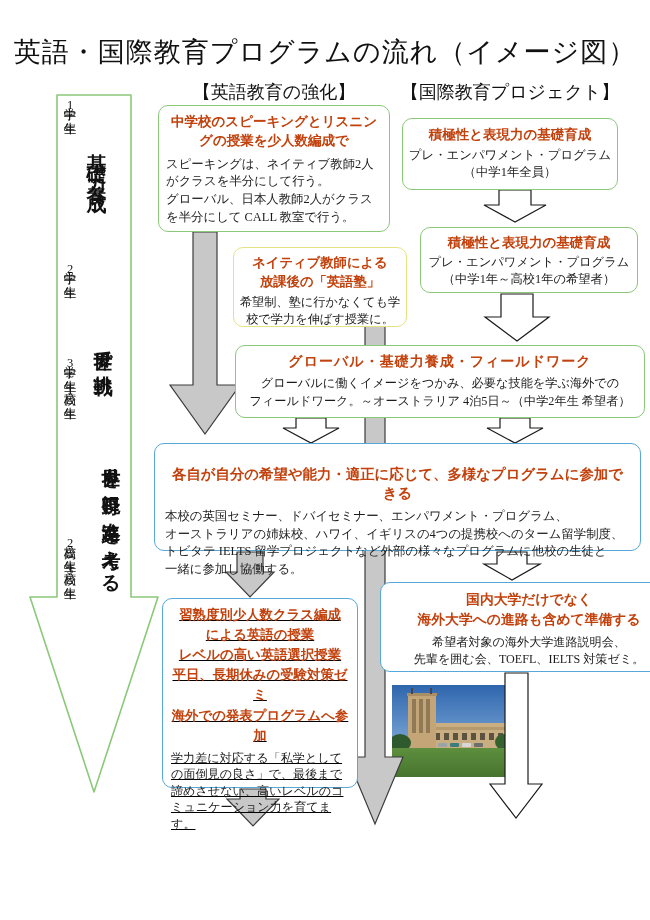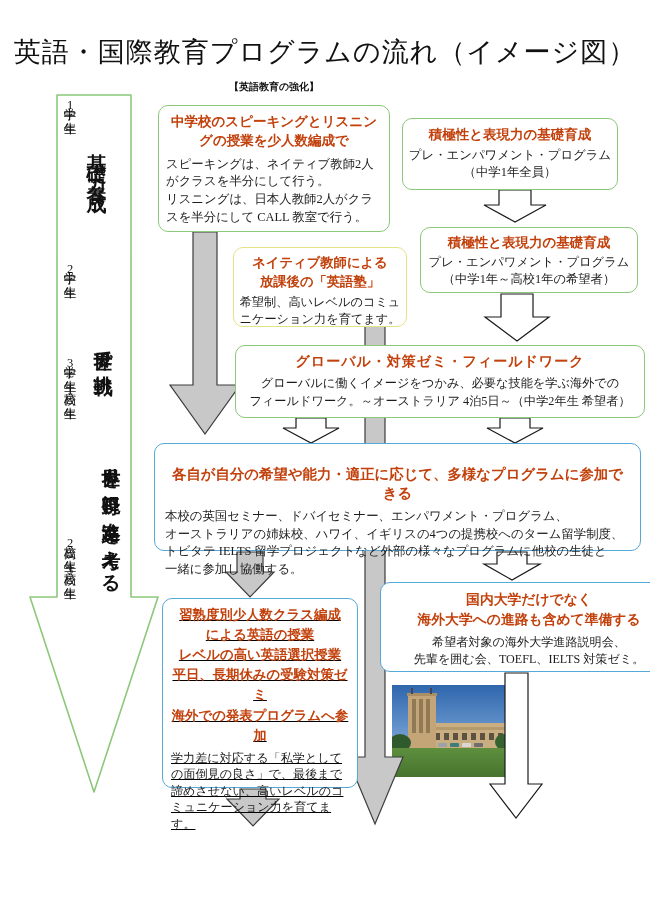--- a/index.html
+++ b/index.html
@@ -1,21 +1,21 @@
 <!DOCTYPE html>
 <html><head>
 <meta charset="utf-8">
 <style>
   html,body{margin:0;padding:0;background:#fff;}
   .canvas{position:relative;width:650px;height:920px;background:#fff;overflow:hidden;
           font-family:"Liberation Serif","DejaVu Serif",serif;border-radius:20px;}
   .abs{position:absolute;}
   .page-title{top:34px;left:0;width:650px;text-align:center;font-size:27px;color:#111;
               letter-spacing:1px;font-family:"Liberation Serif","DejaVu Serif",serif;}
-  .col-header{top:80px;text-align:center;font-size:10px;font-weight:bold;color:#111;
+  .col-header{top:80px;text-align:center;font-size:18px;font-weight:normal;color:#111;
               font-family:"Liberation Sans","DejaVu Sans",sans-serif;}
   .col-header.left{left:158px;width:232px;}
   .col-header.right{left:395px;width:230px;}
 
   .photo-wrap{left:392px;top:685px;width:116px;height:92px;z-index:1;}
   .arrow-layer{left:0;top:0;z-index:2;}
 
   .box{position:absolute;background:#fff;border-radius:10px;box-sizing:border-box;z-index:3;}
   .box-title{font-weight:bold;text-align:center;color:#c2410c;white-space:pre-line;
              font-family:"Liberation Sans","DejaVu Sans",sans-serif;}
@@ -74,20 +74,21 @@
   .grade-2{top:356px;}
   .grade-3{top:536px;}
 </style>
 </head>
 <body>
 
 <div class="canvas">
 
   <div class="abs page-title">英語・国際教育プログラムの流れ（イメージ図）</div>
   <div class="abs col-header left">【英語教育の強化】</div>
+  <div class="abs col-header right">【国際教育プロジェクト】</div>
 
   <div class="abs photo-wrap">
     <svg width="116" height="92" viewBox="0 0 116 92">
       <defs>
         <linearGradient id="sky" x1="0" y1="0" x2="0" y2="1">
           <stop offset="0" stop-color="#2e66ad"></stop>
             <stop offset="1" stop-color="#7fa9d9"></stop>
         </linearGradient>
         <linearGradient id="lawn" x1="0" y1="0" x2="0" y2="1">
           <stop offset="0" stop-color="#5d8f3e"></stop>
@@ -145,43 +146,43 @@
   <div class="vtext grade grade-1">中学2年生</div>
   <div class="vtext grade grade-2">中学3年生～高校1年生</div>
   <div class="vtext grade grade-3">高校2年生～高校3年生</div>
   <div class="vtext phrase phrase-0">基礎力養成</div>
   <div class="vtext phrase phrase-1">世界で挑戦</div>
   <div class="vtext phrase phrase-2">世界を視野に進路を考える</div>
 
   <div class="box b-green box-speaking">
     <div class="box-title">中学校のスピーキングとリスニングの授業を少人数編成で</div>
     <div class="box-body">スピーキングは、ネイティブ教師2人がクラスを半分にして行う。
-リスニングは、日本人教師2人がクラスを半分にして CALL 教室で行う。</div>
+グローバル、日本人教師2人がクラスを半分にして CALL 教室で行う。</div>
   </div>
 
   <div class="box b-green box-pre1">
     <div class="box-title">積極性と表現力の基礎育成</div>
     <div class="box-body">プレ・エンパワメント・プログラム
 （中学1年全員）</div>
   </div>
 
   <div class="box b-yellow box-juku">
     <div class="box-title">ネイティブ教師による
 放課後の「英語塾」</div>
-    <div class="box-body">希望制、高いレベルのコミュニケーション力を育てます。</div>
+    <div class="box-body">希望制、塾に行かなくても学校で学力を伸ばす授業に。</div>
   </div>
 
   <div class="box b-green box-pre2">
     <div class="box-title">積極性と表現力の基礎育成</div>
     <div class="box-body">プレ・エンパワメント・プログラム
 （中学1年～高校1年の希望者）</div>
   </div>
 
   <div class="box b-green box-global">
-    <div class="box-title">グローバル・対策ゼミ・フィールドワーク</div>
+    <div class="box-title">グローバル・基礎力養成・フィールドワーク</div>
     <div class="box-body">グローバルに働くイメージをつかみ、必要な技能を学ぶ海外での
 フィールドワーク。～オーストラリア 4泊5日～（中学2年生 希望者）</div>
   </div>
 
   <div class="box b-blue box-various">
     <div class="box-title">各自が自分の希望や能力・適正に応じて、多様なプログラムに参加できる</div>
     <div class="box-body">本校の英国セミナー、ドバイセミナー、エンパワメント・プログラム、
 オーストラリアの姉妹校、ハワイ、イギリスの4つの提携校へのターム留学制度、
 トビタテ IELTS 留学プロジェクトなど外部の様々なプログラムに他校の生徒と
 一緒に参加し協働する。</div>

